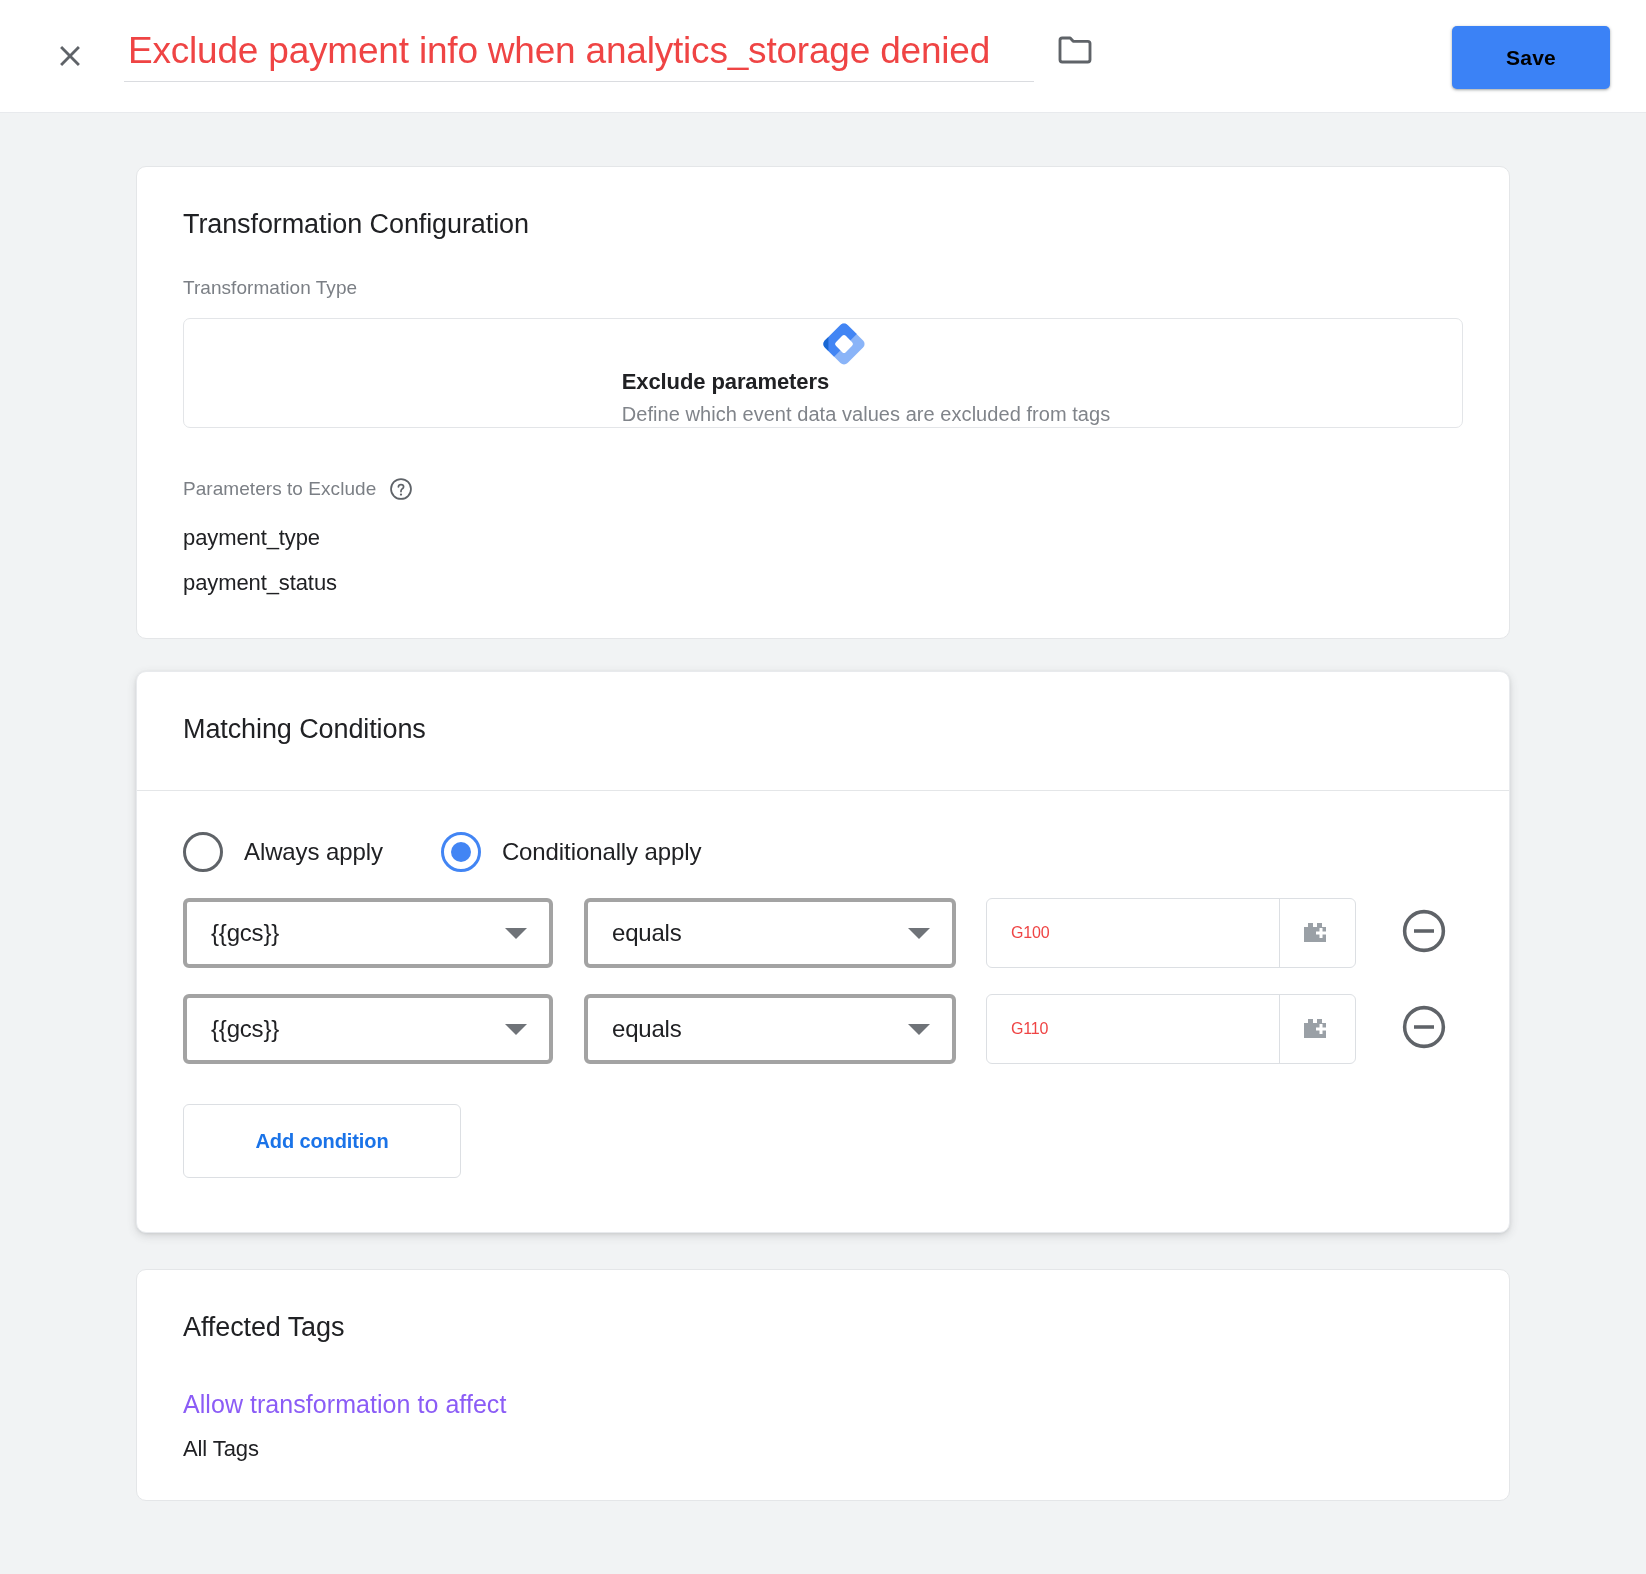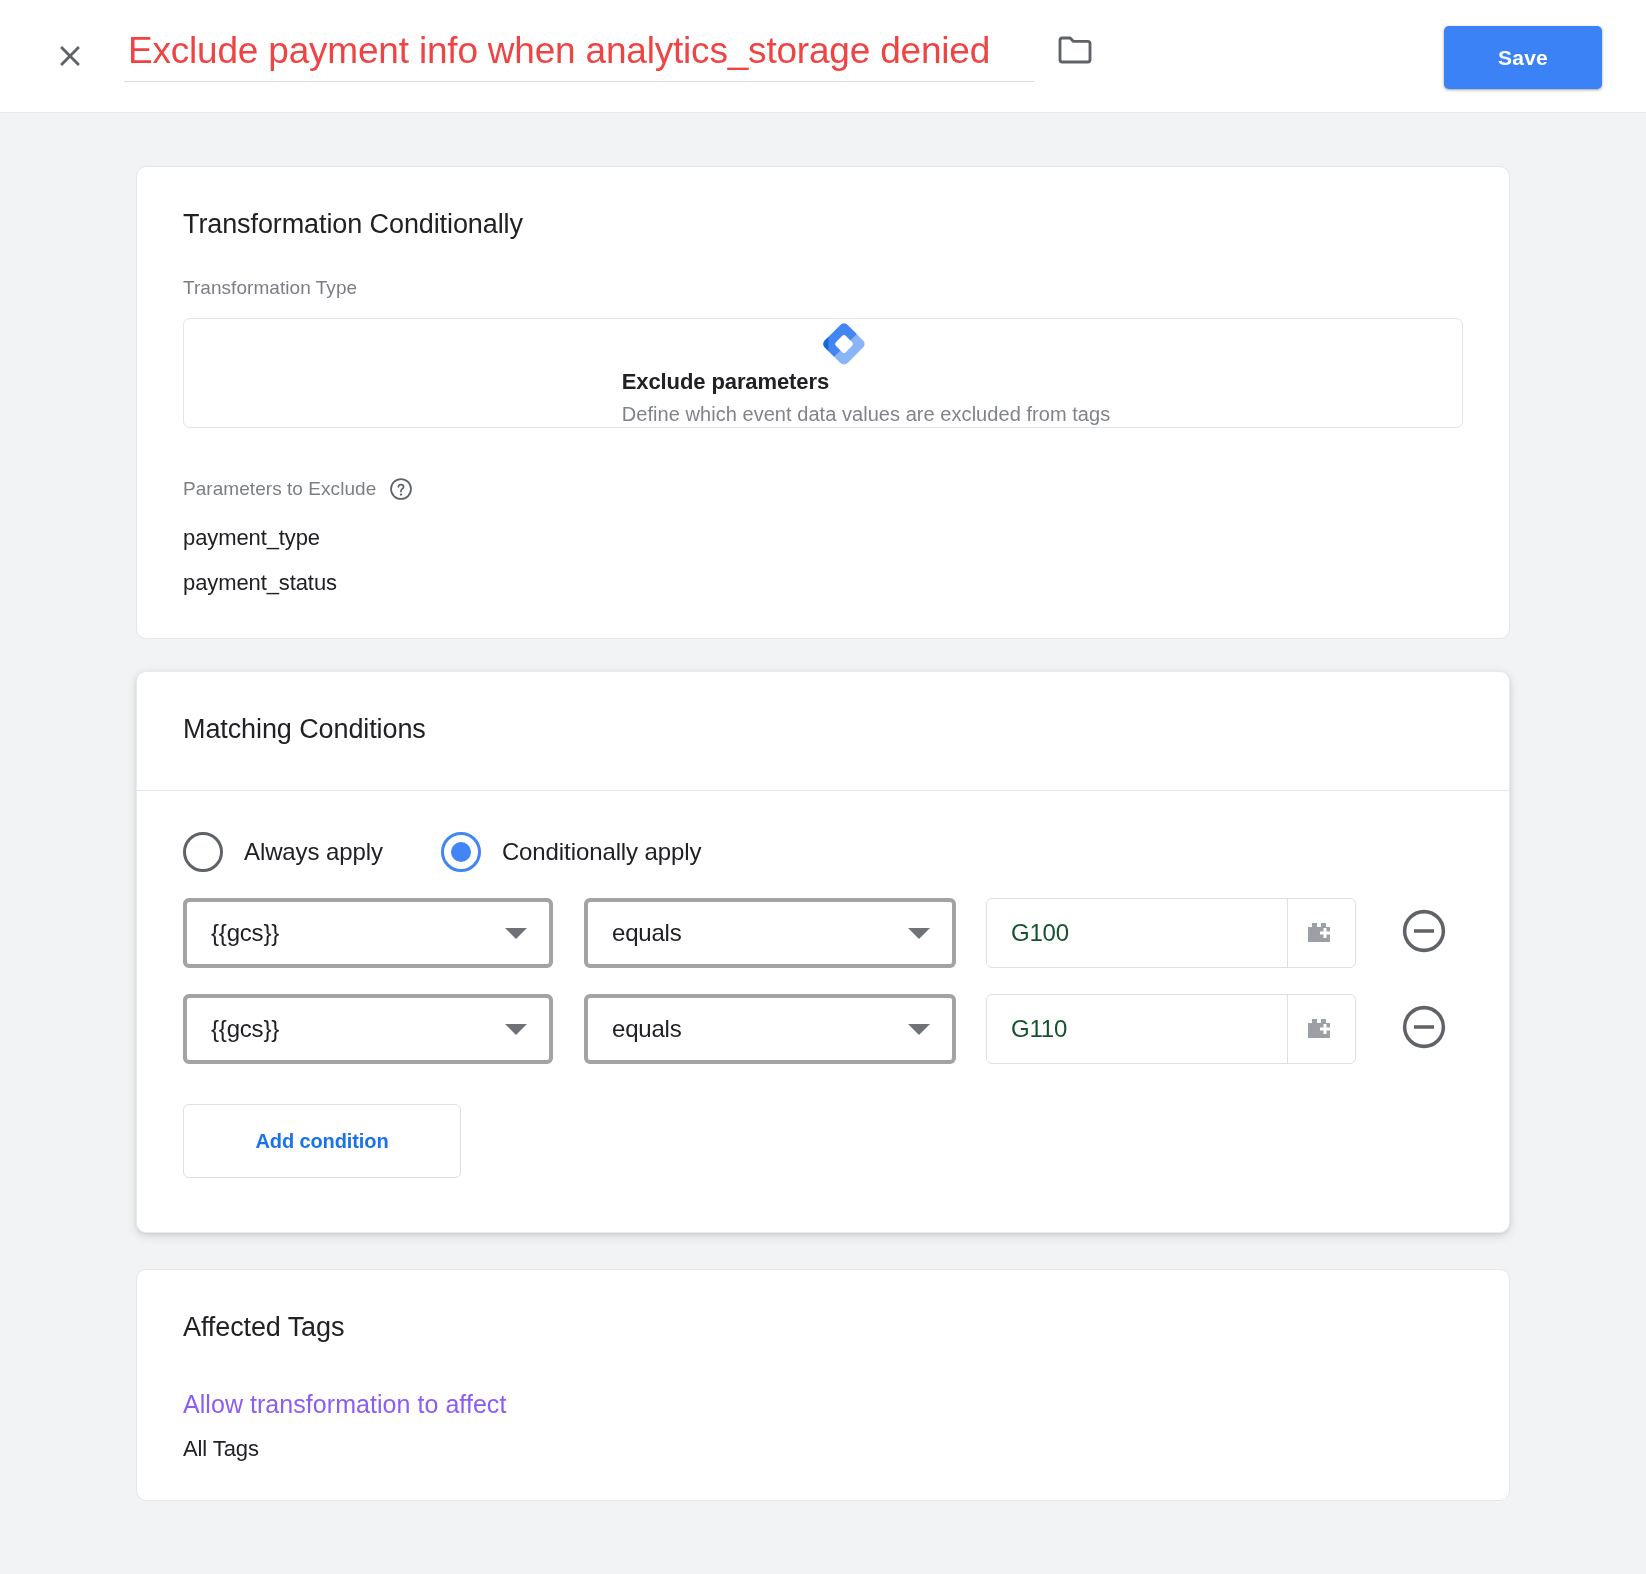--- a/index.html
+++ b/index.html
@@ -50,24 +50,24 @@
   }
   .folder-btn {
     margin-left: 18px;
     margin-bottom: 10px;
     width: 46px; height: 40px;
     display: flex; align-items: center; justify-content: center;
     cursor: pointer;
   }
   .save-btn {
     position: absolute;
-    right: 44px;
+    right: 36px;
     top: 26px;
     background: #3b82f6;
-    color: #ffffff;
+    color: #000000;
     border: none;
     border-radius: 5px;
     font-size: 21px;
     font-weight: bold;
     font-family: "Liberation Sans", sans-serif;
     width: 158px;
     height: 63px;
     cursor: pointer;
     box-shadow: 0 1px 2px rgba(60,64,67,0.3), 0 1px 3px 1px rgba(60,64,67,0.15);
     letter-spacing: 0.2px;
@@ -218,22 +218,22 @@
     border-radius: 6px;
     display: flex;
     align-items: stretch;
     background: #fff;
     overflow: hidden;
   }
   .value-input {
     flex: 1 1 auto;
     border: none;
     outline: none;
-    font-size: 24px;
-    color: #14532d;
+    font-size: 16px;
+    color: #ef4444;
     padding-left: 24px;
     font-family: "Liberation Sans", sans-serif;
     background: transparent;
     letter-spacing: -0.2px;
     min-width: 0;
   }
   .var-picker {
     width: 76px;
     border-left: 1px solid #dcdfe3;
     display: flex; align-items: center; justify-content: center;
@@ -299,21 +299,21 @@
       </span>
     </div>
   </div>
 
   <button class="save-btn">Save</button>
 </div>
 
 <div class="content">
 
   <div class="card" id="card-transformation">
-    <div class="card-title">Transformation Conditionally</div>
+    <div class="card-title">Transformation Configuration</div>
 
     <div class="field-label" style="margin-top:37px;">Transformation Type</div>
 
     <div class="type-tile">
       <span class="gtm-icon">
         <svg width="50" height="50" viewBox="0 0 50 50">
           <g transform="translate(25,25) rotate(45) translate(-25,-25)">
             <rect x="9" y="9" width="32" height="32" rx="5" fill="#8ab4f8"></rect>
             <path d="M14 9h13a5 5 0 0 0 0 0v32H14a5 5 0 0 1-5-5V14a5 5 0 0 1 5-5z" fill="#4285f4"></path>
             <rect x="18" y="18" width="14" height="14" rx="2.5" fill="#ffffff"></rect>

